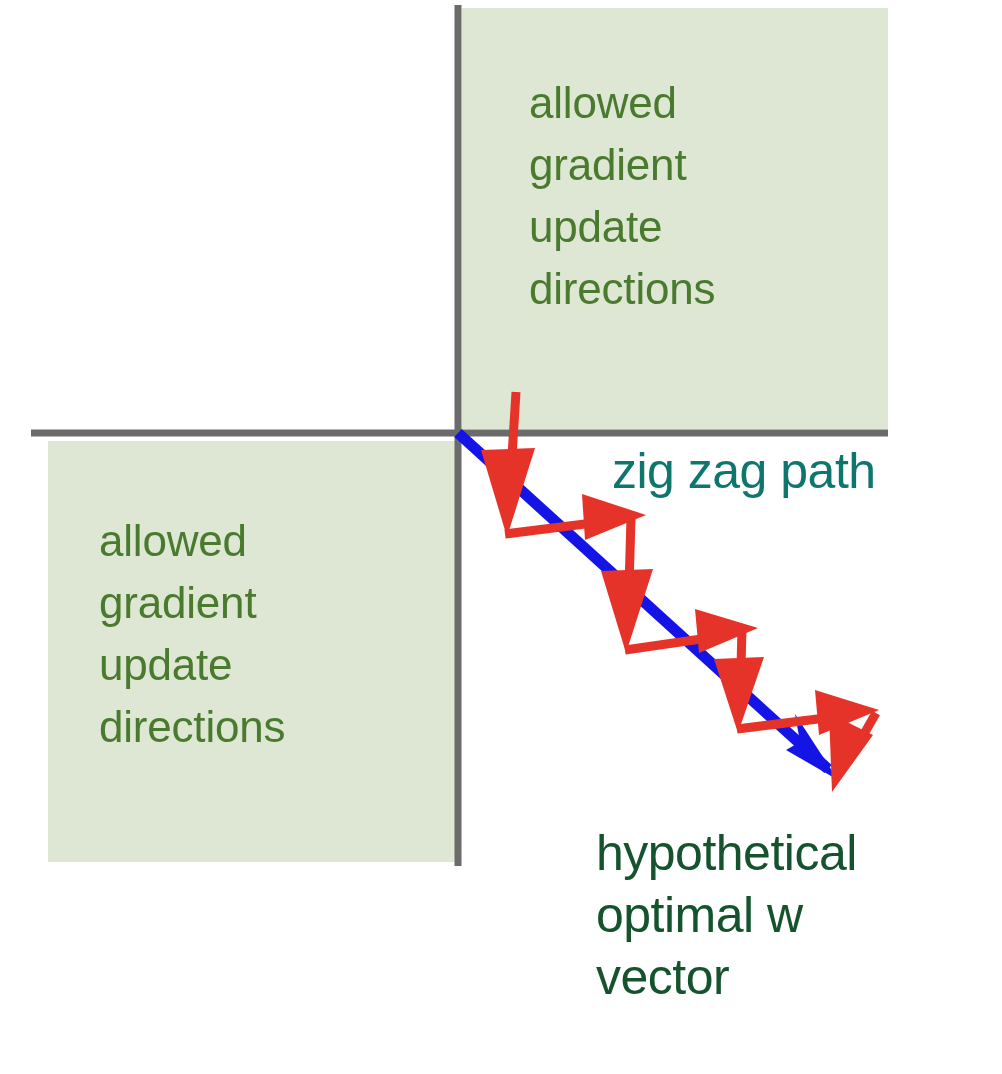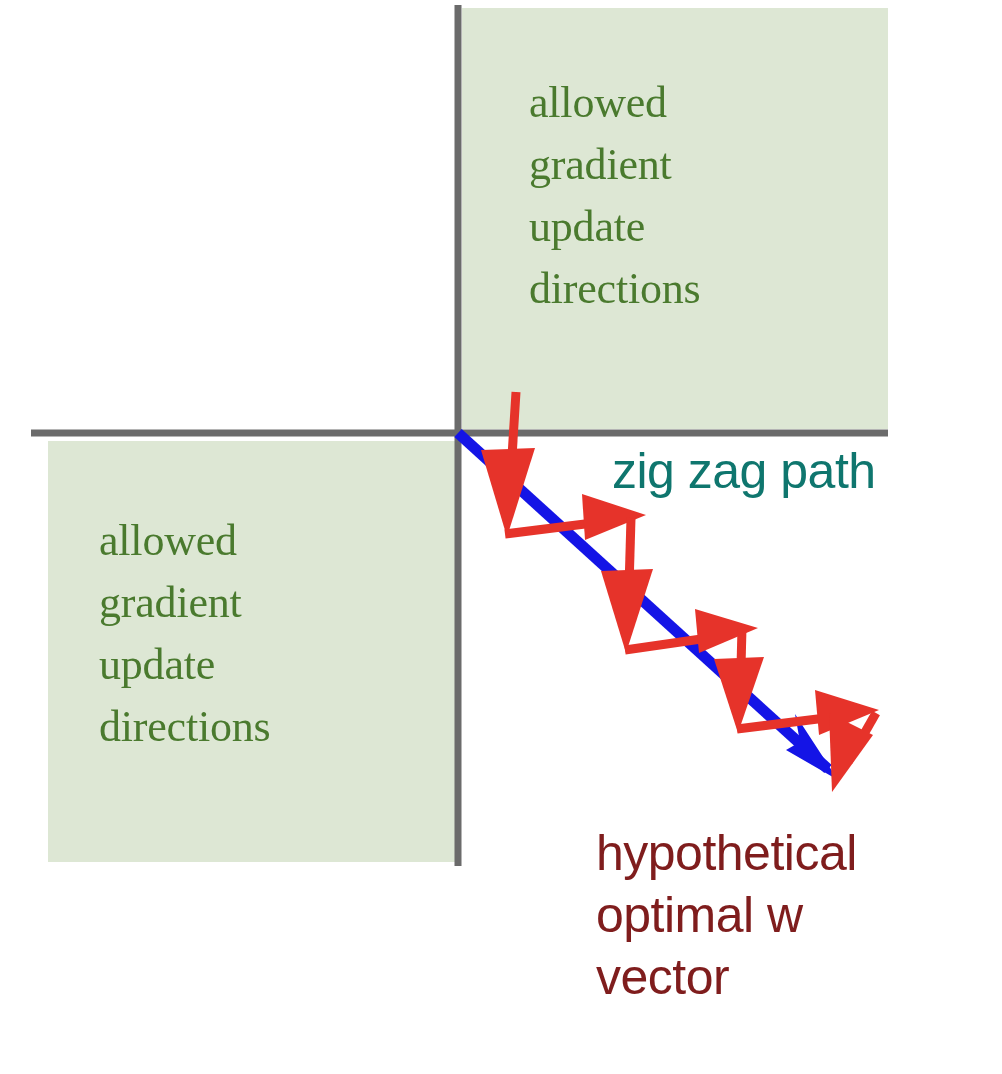--- a/index.html
+++ b/index.html
@@ -22,21 +22,21 @@
     left: 0;
     top: 0;
     width: 1002px;
     height: 1074px;
   }
   .quad-label {
     position: absolute;
     color: #4a7a2e;
     font-size: 44px;
     line-height: 62px;
-    font-family: Liberation Serif, serif;
+    font-family: Liberation Sans, sans-serif;
     white-space: pre-line;
     letter-spacing: -0.2px;
   }
   #label-q1 { left: 529px; top: 72px; }
   #label-q3 { left: 99px;  top: 510px; }
 
   .annot {
     position: absolute;
     font-family: "Liberation Sans", sans-serif;
     white-space: pre-line;
@@ -45,21 +45,21 @@
     left: 612px;
     top: 443px;
     color: #0f766e;
     font-size: 50px;
     line-height: 56px;
     letter-spacing: -0.5px;
   }
   #label-optimal {
     left: 596px;
     top: 822px;
-    color: #7f1d1d;
+    color: #14532d;
     font-size: 50px;
     line-height: 62px;
     letter-spacing: -0.5px;
   }
 </style>
 </head>
 <body>
 
 <div id="canvas">
 

